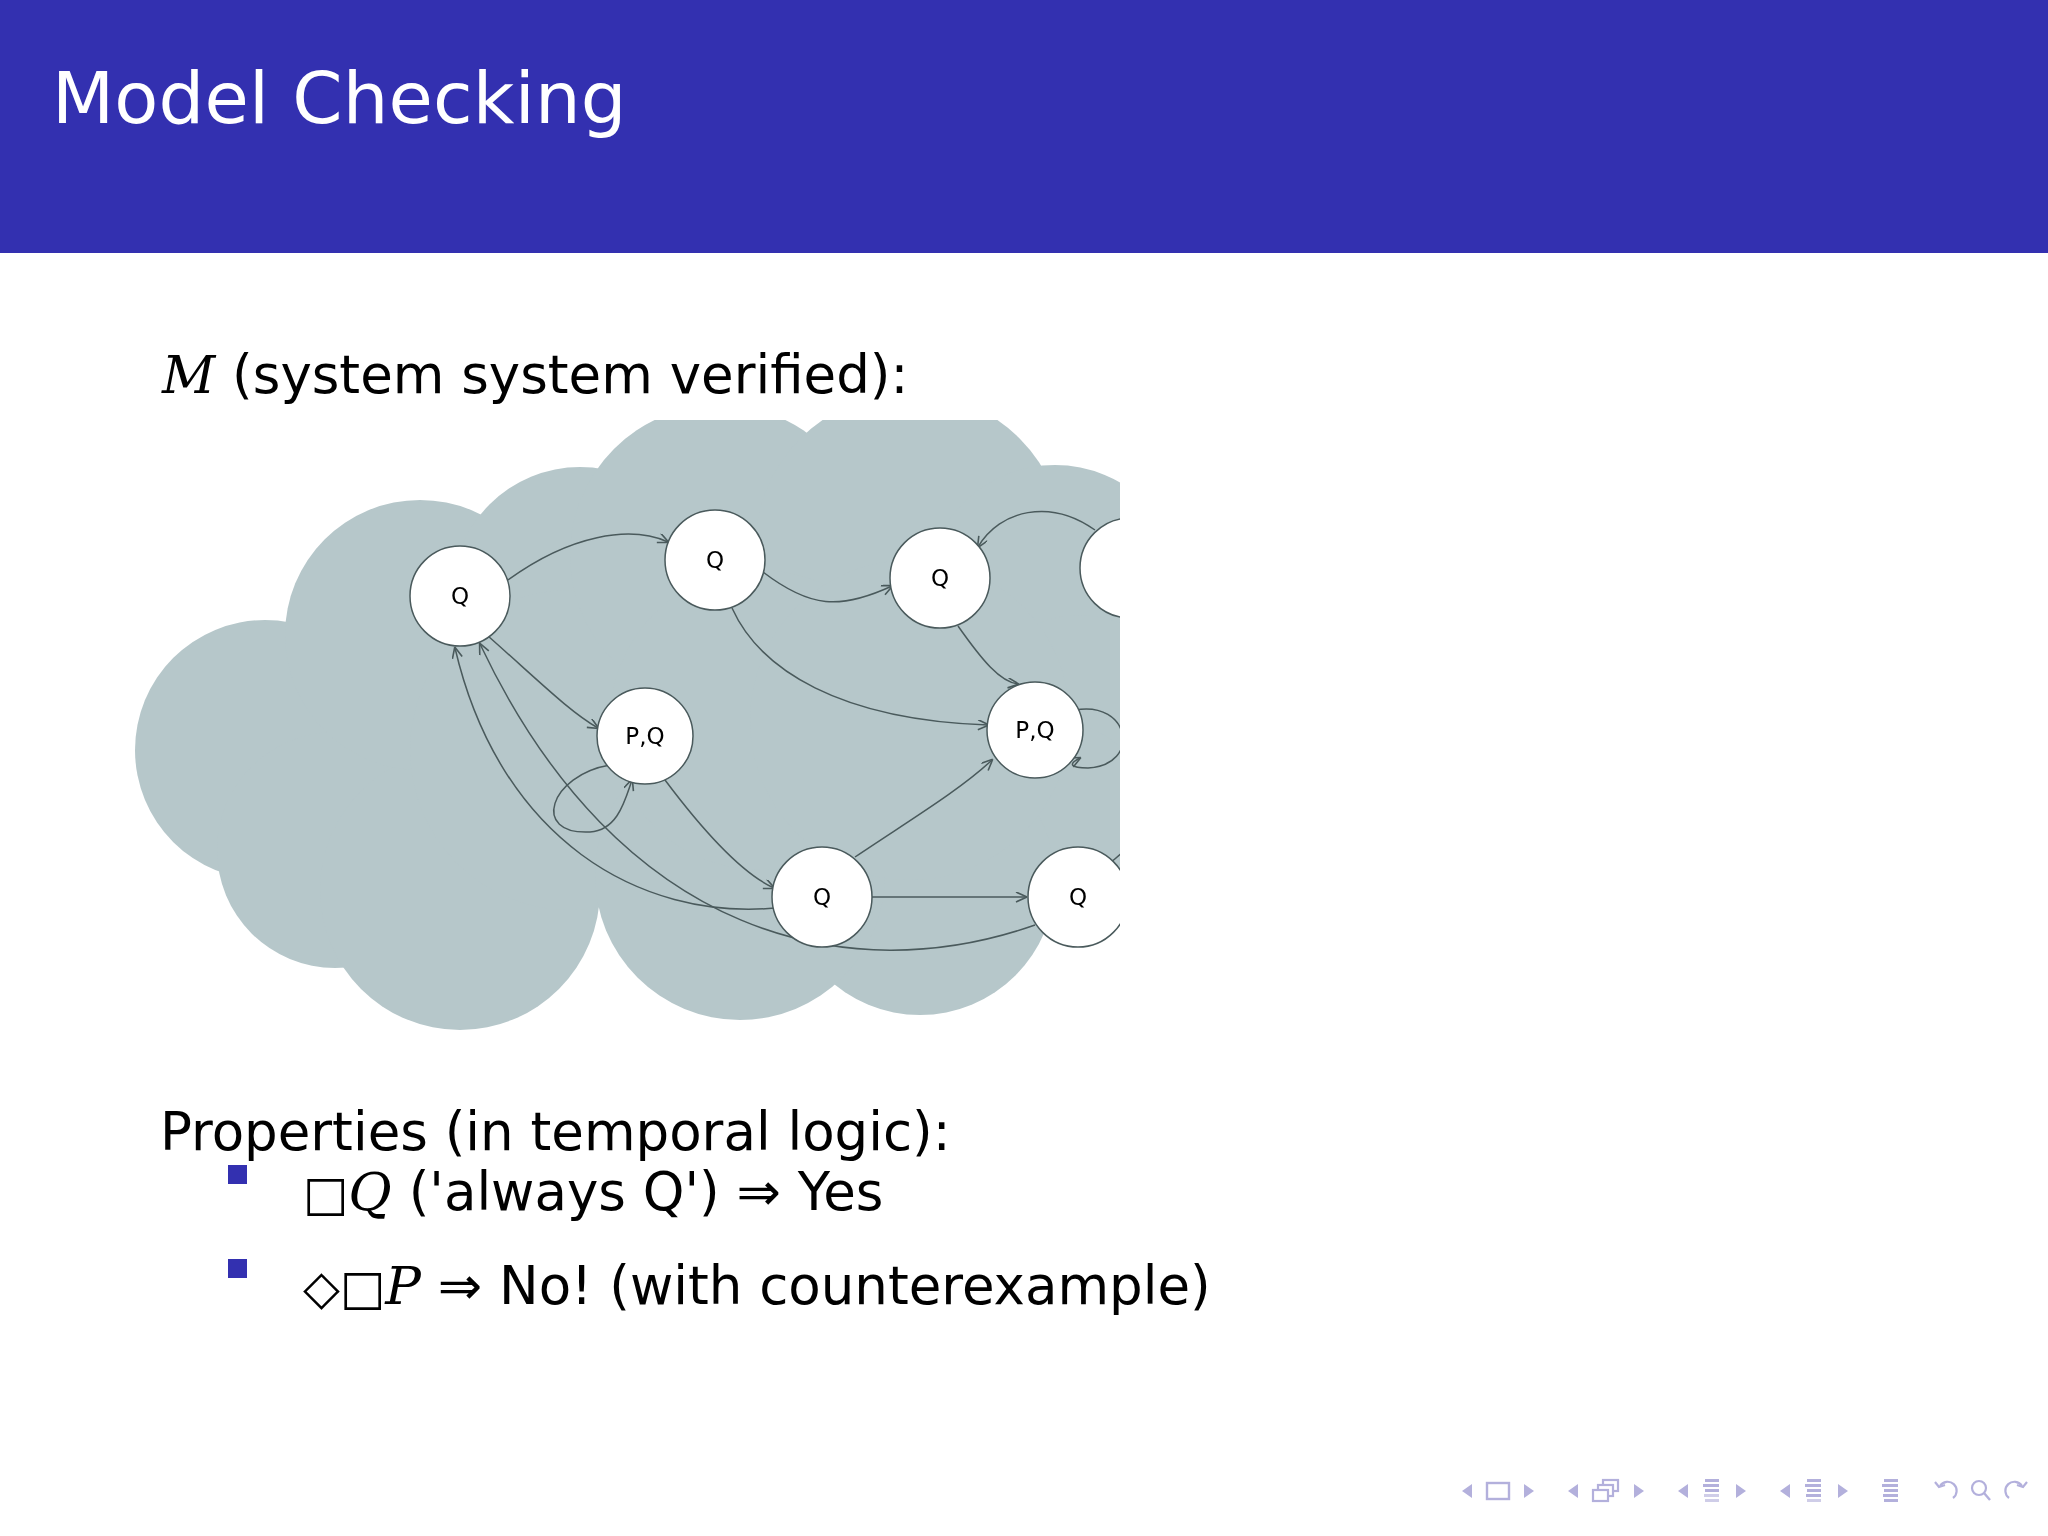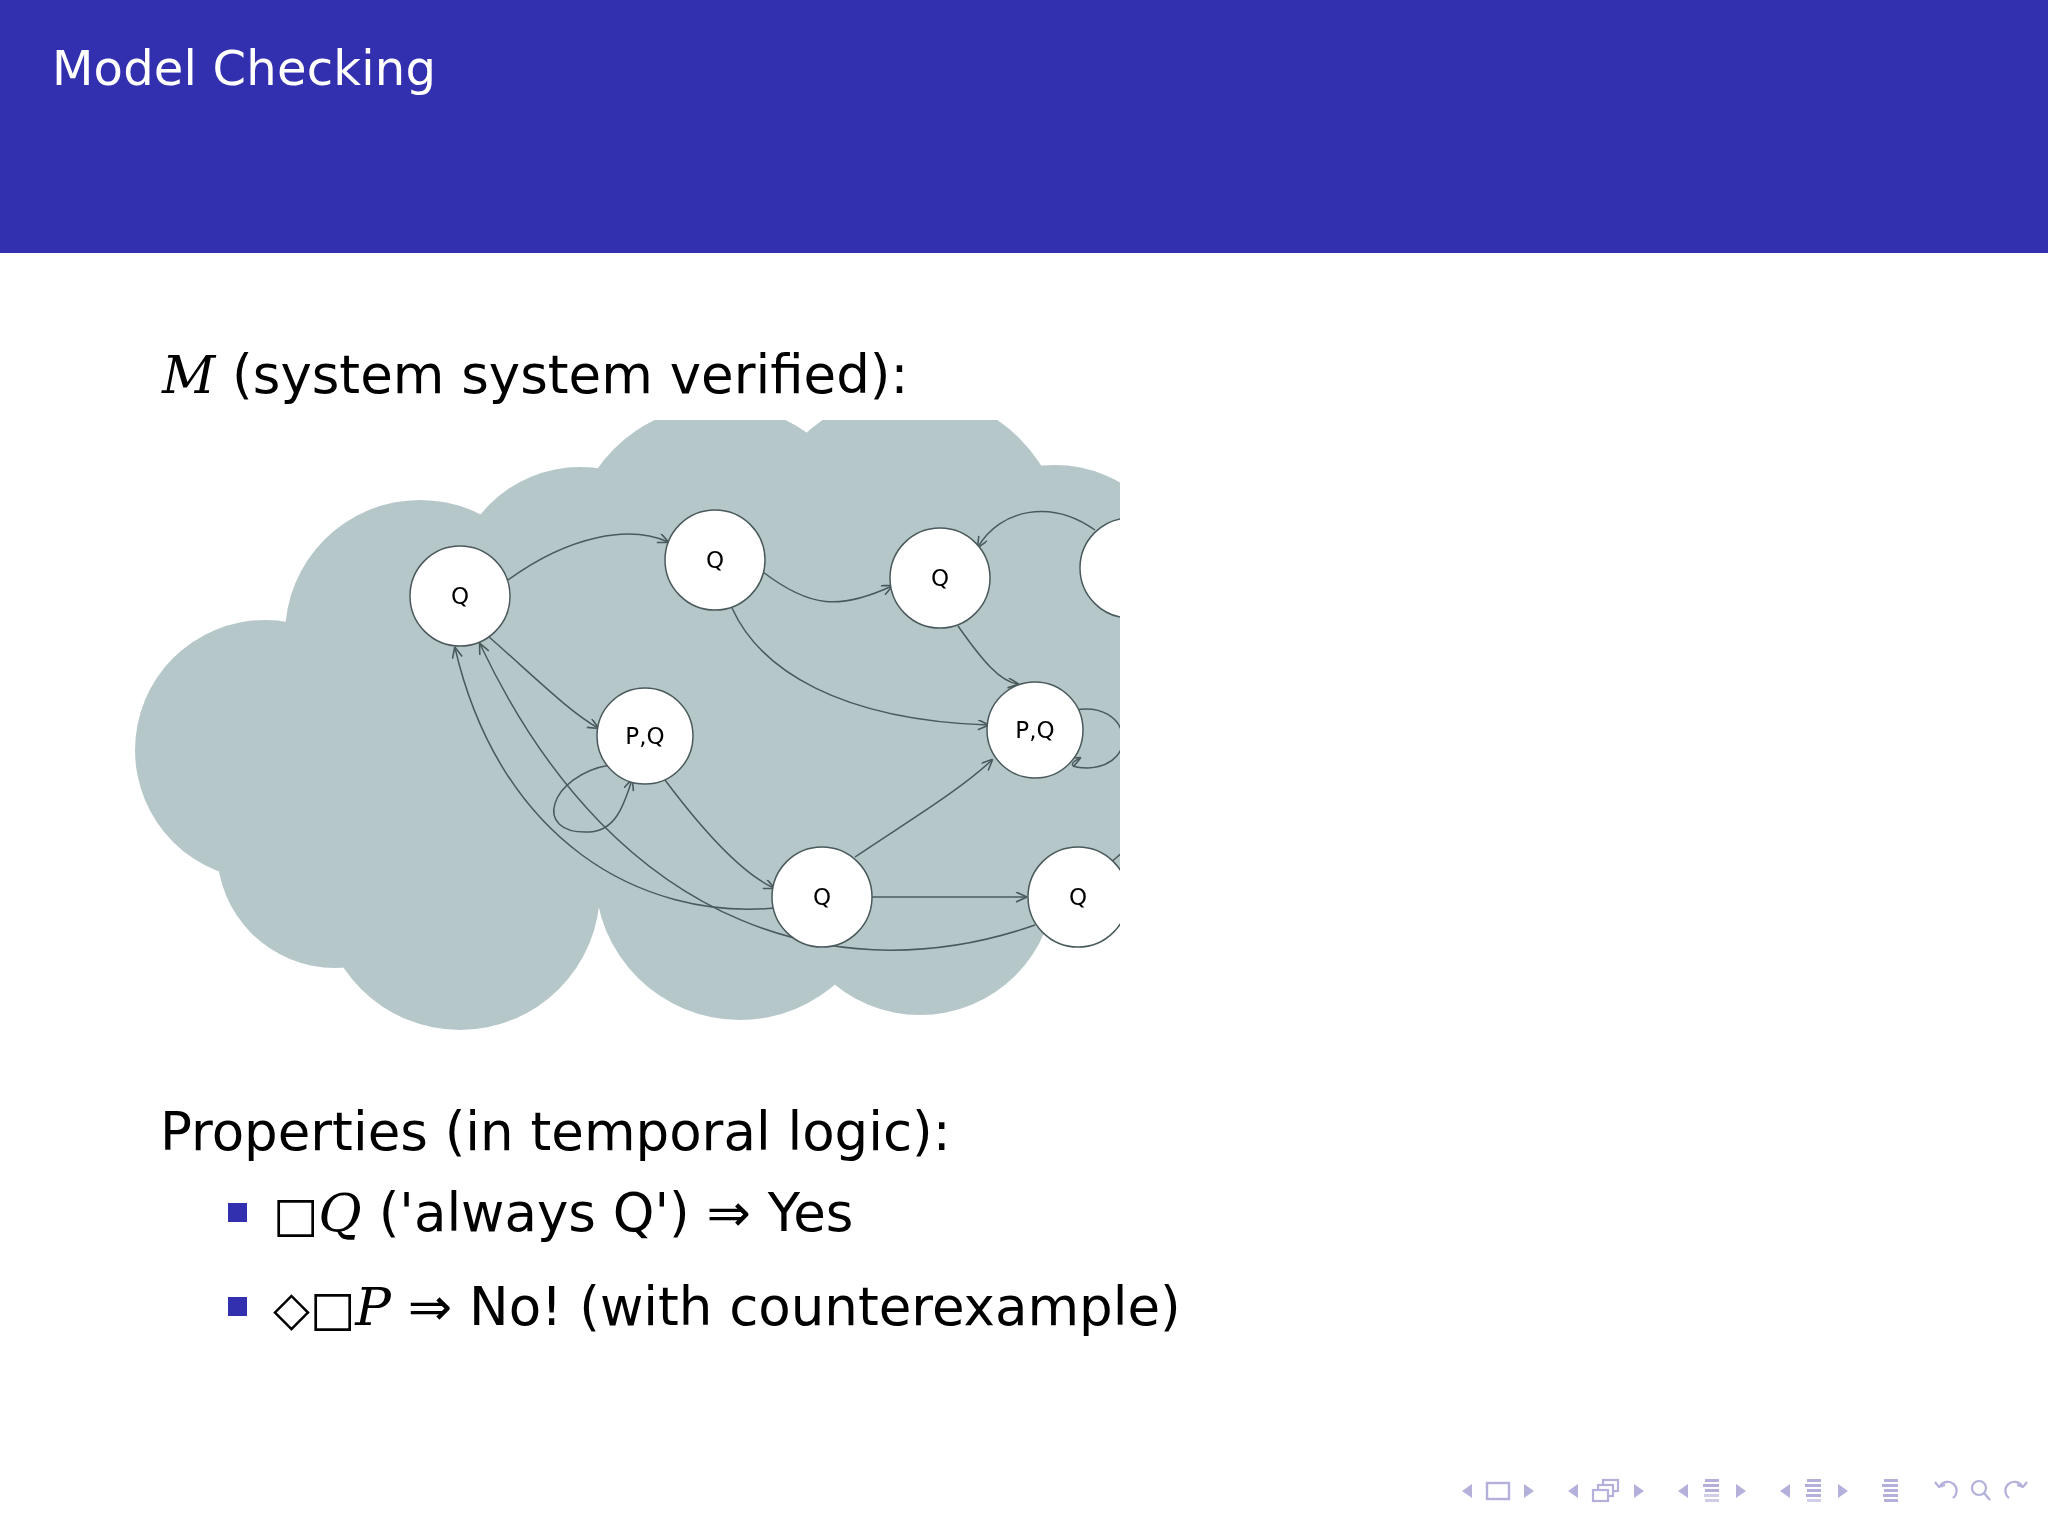--- a/index.html
+++ b/index.html
@@ -20,22 +20,22 @@
   #header-bar {
     position: absolute;
     left: 0; top: 0;
     width: 2048px;
     height: 253px;
     background: #3330b0;
   }
   #slide-title {
     position: absolute;
     left: 52px;
-    top: 44px;
-    font-size: 48px;
+    top: 62px;
+    font-size: 72px;
     line-height: 1;
     color: #ffffff;
     letter-spacing: 0.2px;
     white-space: nowrap;
     font-weight: 400;
   }
 
   
   #model-caption {
     position: absolute;
@@ -63,23 +63,23 @@
 
   
   #bullet-list {
     position: absolute;
     left: 228px;
     top: 1165px;
     width: 1400px;
   }
   .bullet-row {
     display: flex;
-    align-items: center;
     height: 94px;
     white-space: nowrap;
+    gap: 30px;
   }
   .bullet-marker {
     width: 19px;
     height: 19px;
     background: #3330b0;
     margin-right: 26px;
     flex: 0 0 auto;
   }
   .bullet-text {
     font-size: 53px;

